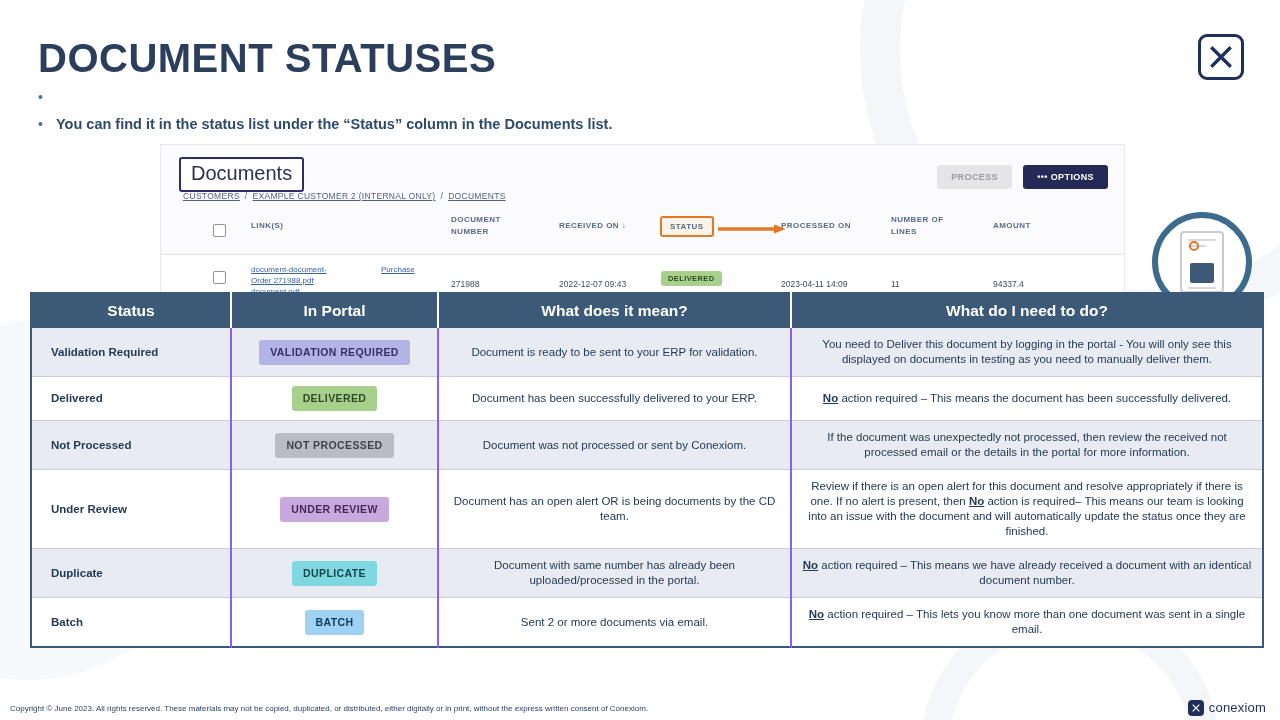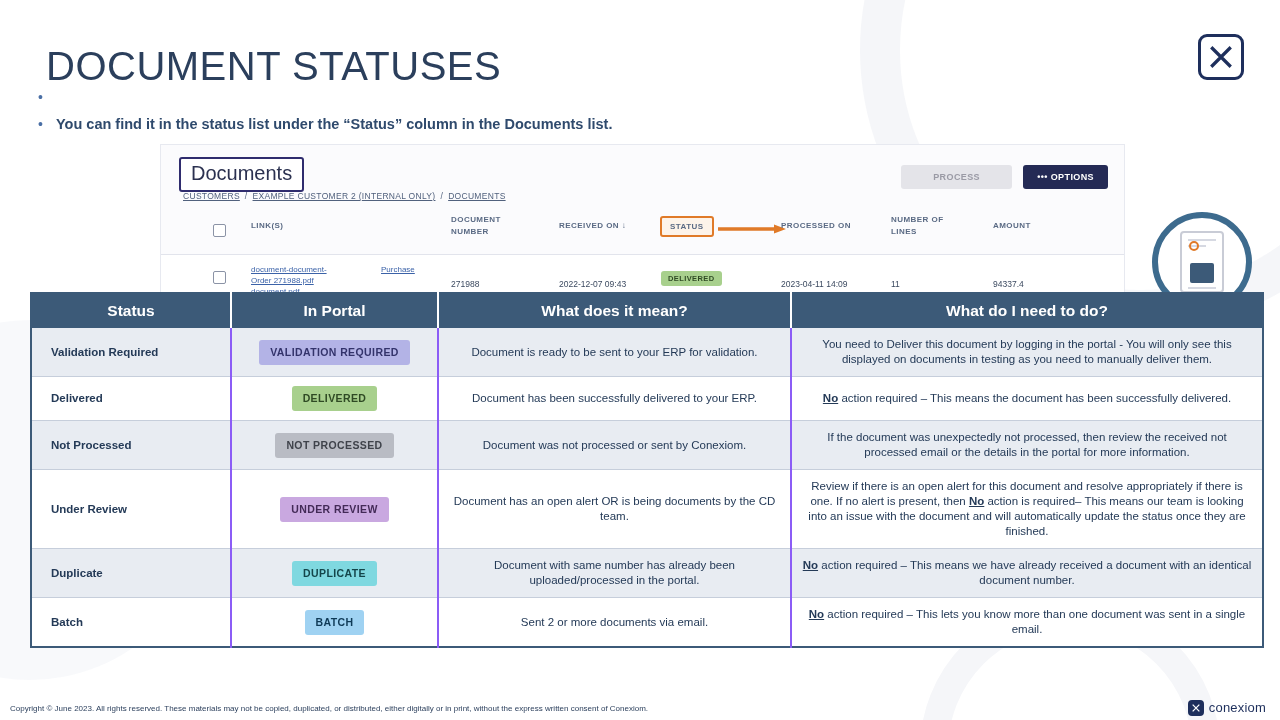--- a/index.html
+++ b/index.html
@@ -20,22 +20,22 @@
   .bg-deco .c2 {
     position:absolute; width:360px; height:360px; border-radius:50%;
     background:#f6f7fa; left:-150px; bottom:40px; opacity:.8;
   }
   .bg-deco .c3 {
     position:absolute; width:300px; height:300px; border-radius:50%;
     border:28px solid #f5f6f9; right:60px; bottom:-180px;
   }
 
   h1.page-title {
-    position:absolute; left:38px; top:36px; margin:8px;
-    font-size:40px; font-weight:400; letter-spacing:.5px;
+    position:absolute; left:38px; top:36px; margin:0;
+    font-size:40px; font-weight:700; letter-spacing:.5px;
     color:#2b3f5c;
   }
 
   .bullets { position:absolute; left:38px; top:88px; width:900px; }
   .bullet { display:flex; align-items:flex-start; margin-bottom:9px; }
   .bullet .dot {
     color:#4a6fa5; font-size:14px; line-height:18px; width:18px; flex:0 0 18px;
   }
   .bullet .btxt {
     font-size:14.5px; font-weight:bold; color:#2f4a6d; line-height:18px;
@@ -55,21 +55,21 @@
     background:#fbfbfd; border:1px solid #e7e9f0; overflow:hidden;
   }
   .shot .doc-title {
     position:absolute; left:18px; top:12px;
     border:2px solid #2f2c6e; border-radius:3px; padding:3px 10px 5px;
     font-size:20px; color:#2b3150; background:#fff;
   }
   .shot .btn-process {
     position:absolute; right:112px; top:20px;
     background:#e4e4e9; color:#9a9aa5; font-size:9px; font-weight:bold;
-    padding:7px 32px; border-radius:3px; letter-spacing:.4px;
+    padding:7px 14px; border-radius:3px; letter-spacing:.4px;
   }
   .shot .btn-options {
     position:absolute; right:16px; top:20px;
     background:#242a55; color:#fff; font-size:9px; font-weight:bold;
     padding:7px 14px; border-radius:3px; letter-spacing:.4px;
   }
   .shot .crumbs {
     position:absolute; left:22px; top:46px; font-size:8.5px; color:#51617d;
     letter-spacing:.3px;
   }

